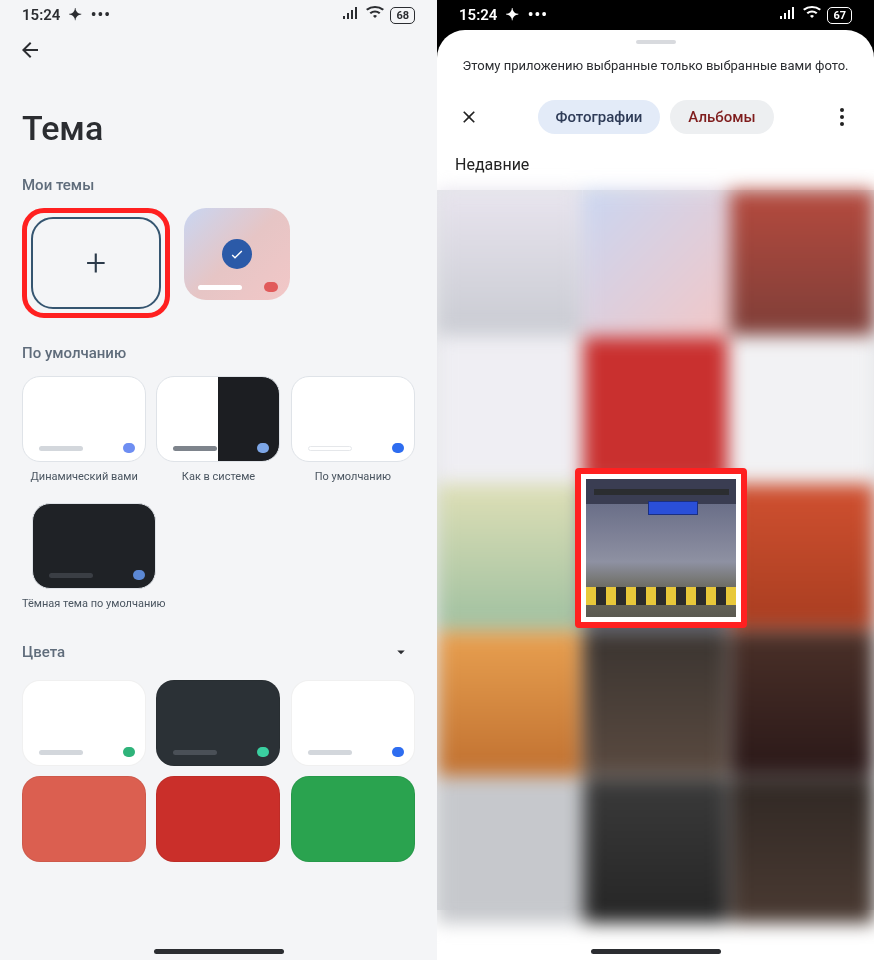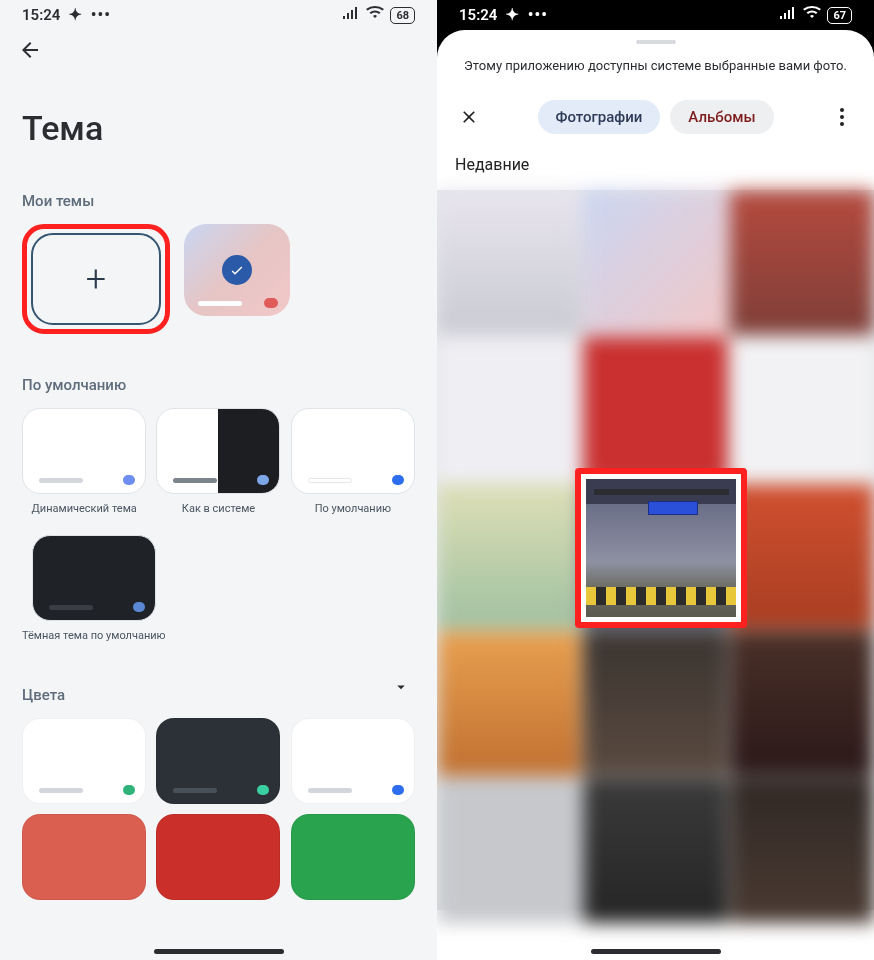--- a/index.html
+++ b/index.html
@@ -34,21 +34,20 @@
   
   .back-row { padding: 12px 18px 6px; }
   .back-arrow { width: 24px; height: 24px; display: flex; align-items: center; justify-content: center; cursor: pointer; }
   .page-title {
     font-size: 34px; font-weight: 500; color: #2b2d31;
     padding: 40px 22px 28px;
   }
   .section-label {
     font-size: 15px; color: #5f6c7b; font-weight: 500;
     padding: 0 22px 14px;
-    margin-top: 16px;
   }
   .my-themes-row {
     display: flex; gap: 14px; padding: 0 22px 26px;
   }
   .add-card {
     width: 130px; height: 92px; border-radius: 22px;
     border: 2px solid #355570;
     display: flex; align-items: center; justify-content: center;
     background: #f4f5f7; cursor: pointer;
   }
@@ -279,21 +278,21 @@
     </div>
   </div>
 
   <div class="section-label">По умолчанию</div>
   <div class="default-grid">
     <div class="theme-tile">
       <div class="theme-box tb-dynamic">
           <div class="bstrip"></div>
           <div class="bdot"></div>
         </div>
-      <div class="tile-label">Динамический тема</div>
+      <div class="tile-label">Динамический вами</div>
     </div>
     <div class="theme-tile">
       <div class="theme-box tb-system">
           <div class="bstrip"></div>
           <div class="bdot"></div>
         </div>
       <div class="tile-label">Как в системе</div>
     </div>
     <div class="theme-tile">
       <div class="theme-box tb-default">
@@ -363,21 +362,21 @@
           </svg>
       </span>
       <span class="battery">
         <span>67</span>
       </span>
     </div>
   </div>
 
   <div class="right-sheet">
     <div class="sheet-grab"></div>
-    <div class="access-note">Этому приложению доступны системе выбранные вами фото.</div>
+    <div class="access-note">Этому приложению выбранные только выбранные вами фото.</div>
     <div class="sheet-tabs">
       <div class="close-x">
         <svg width="20" height="20" viewBox="0 0 24 24">
             <path d="M19 6.4L17.6 5 12 10.6 6.4 5 5 6.4 10.6 12 5 17.6 6.4 19 12 13.4 17.6 19 19 17.6 13.4 12z" fill="#222"></path>
           </svg>
       </div>
       <div class="tabs-center">
         <div class="pill pill-active">Фотографии</div>
         <div class="pill pill-inactive">Альбомы</div>
       </div>

